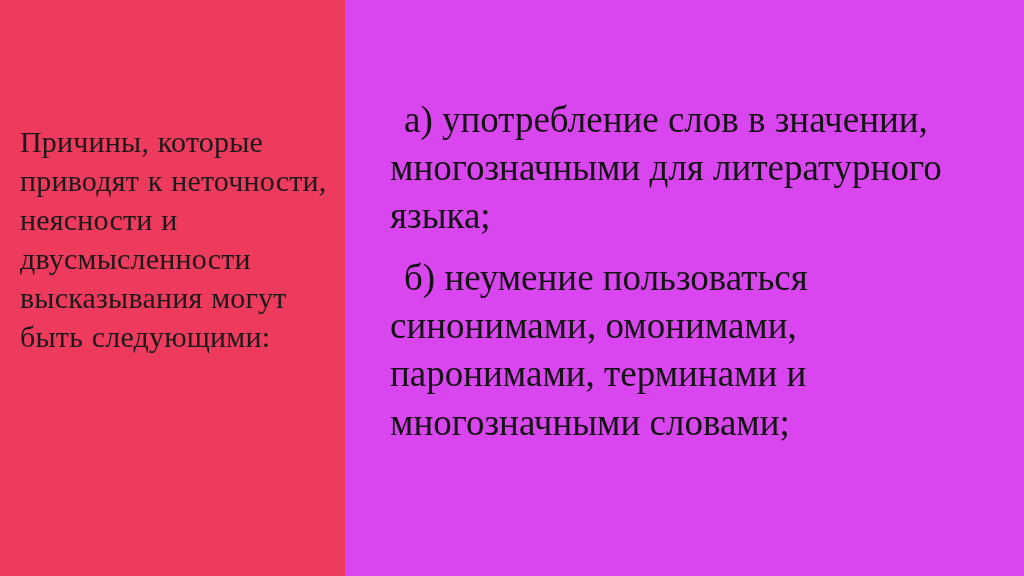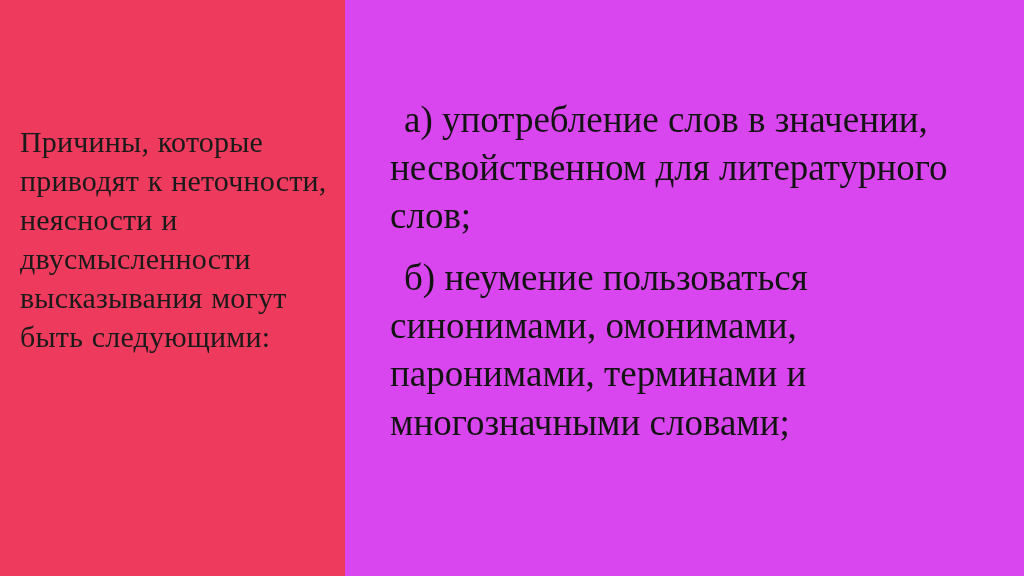--- a/index.html
+++ b/index.html
@@ -64,17 +64,17 @@
 </head>
 <body>
 
 <div class="slide">
 
   <div class="left-panel">
     <div class="left-title">Причины, которые приводят к неточности, неясности и двусмысленности высказывания могут быть следующими:</div>
   </div>
 
   <div class="content">
-    <p class="para">а) употребление слов в значении, несвойственном для литературного  слов;</p>
+    <p class="para">а) употребление слов в значении, многозначными для литературного  языка;</p>
     <p class="para">б) неумение пользоваться синонимами, омонимами, паронимами, терминами и многозначными словами;</p>
   </div>
 
 </div>
 
 </body></html>

